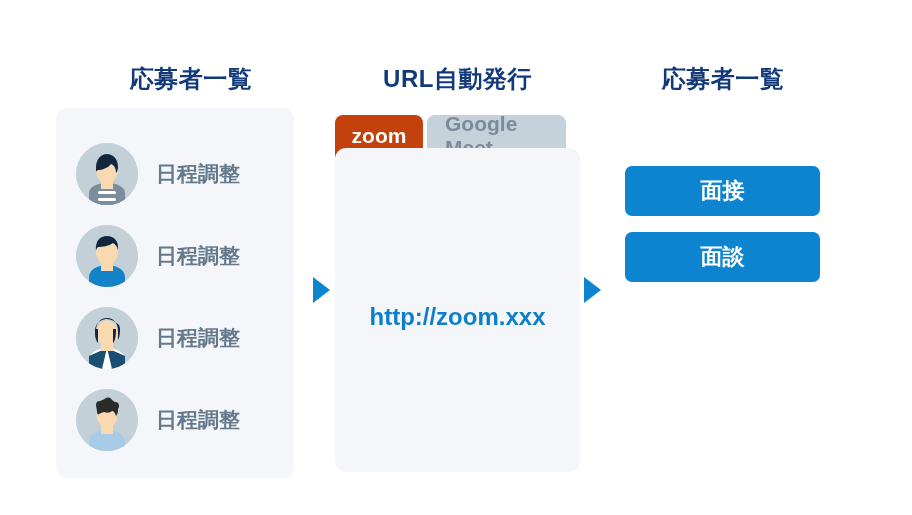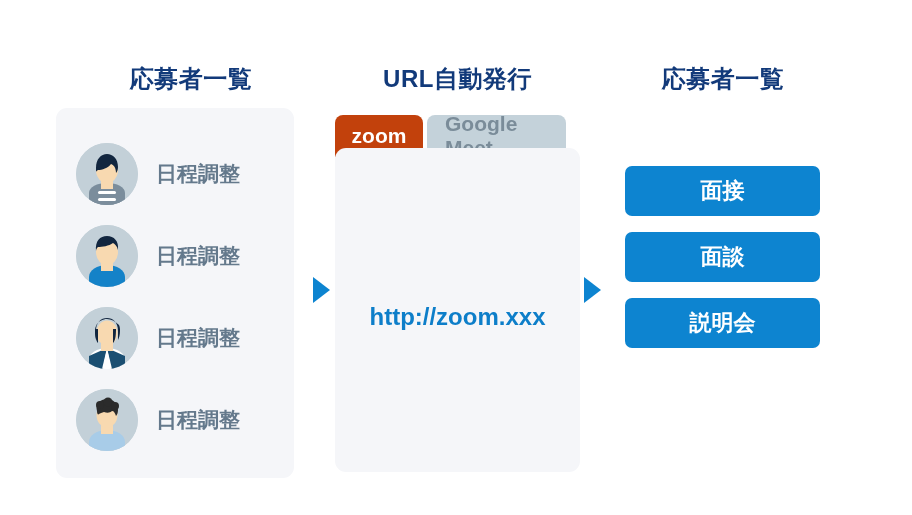--- a/index.html
+++ b/index.html
@@ -247,16 +247,15 @@
     <div class="tab tab-inactive">Google Meet</div>
   </div>
   <div class="panel" id="panel-url"></div>
   <div id="url-text">http://zoom.xxx</div>
 
   <div class="arrow" id="arrow-2"></div>
 
   <div class="meeting-buttons">
     <button class="meeting-btn">面接</button>
     <button class="meeting-btn">面談</button>
-    <button class="meeting-btn">説明会</button>
   </div>
 
 </div>
 
 </body></html>

